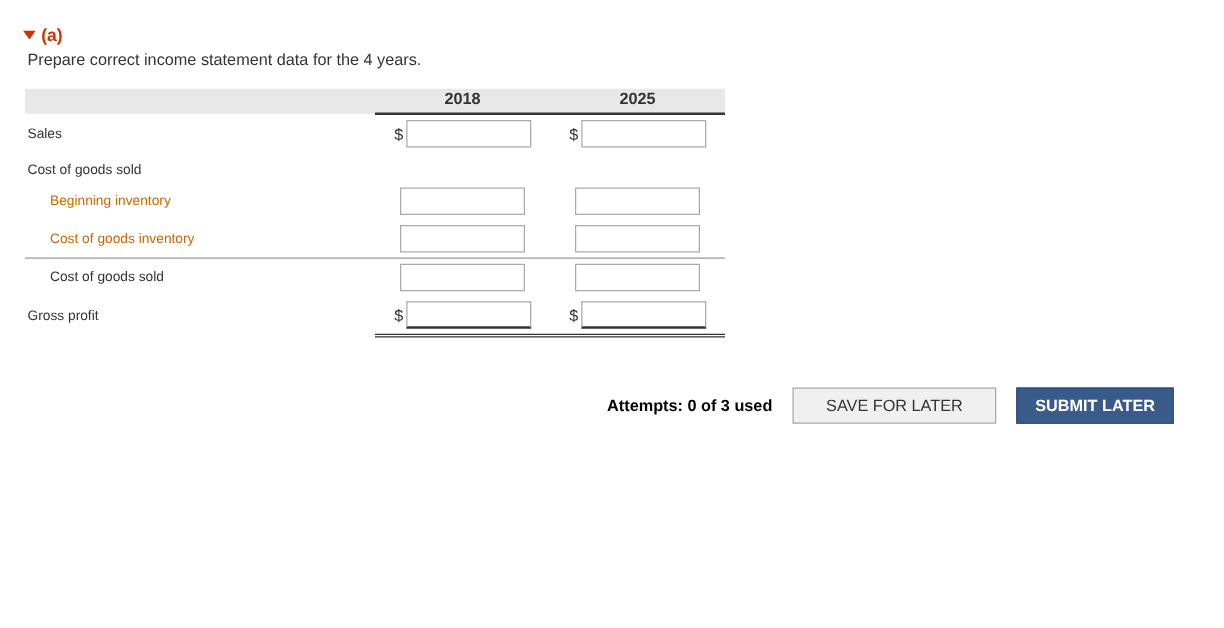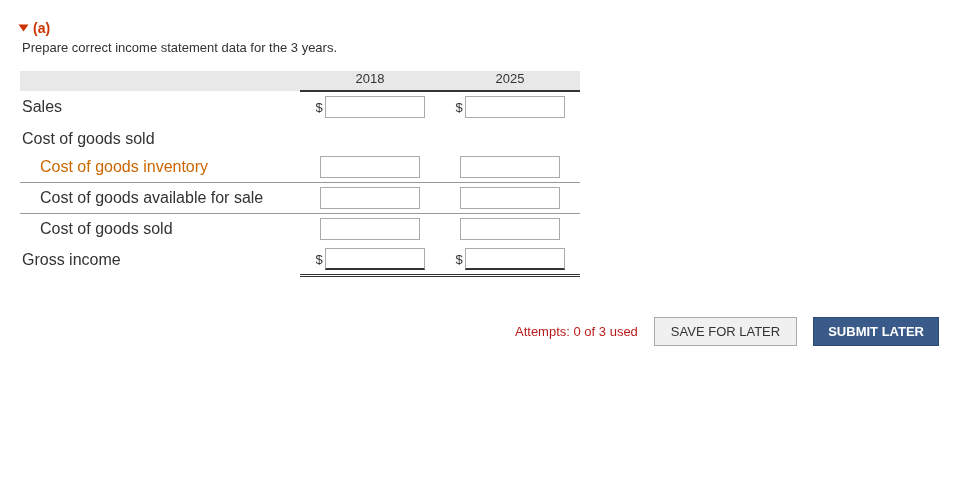--- a/index.html
+++ b/index.html
@@ -55,21 +55,21 @@
     .income-table .col-2018 {
       width: 140px;
       text-align: center;
     }
     .income-table .col-2019 {
       width: 140px;
       text-align: center;
     }
 
     .year-header-row th {
-      font-weight: normal;
+      font-weight: bold;
       font-size: 13px;
       padding-bottom: 4px;
       border-bottom: 2px solid #333;
       text-align: center;
     }
     .year-header-row th.col-label {
       border-bottom: none;
       background: #e8e8e8;
     }
     .year-header-row th.col-2018 {
@@ -82,21 +82,21 @@
     .header-bg {
       background: #e8e8e8;
     }
 
     .income-table tr td {
       padding: 4px 2px;
       vertical-align: middle;
     }
 
     .row-label {
-      font-size: 16px;
+      font-size: 11px;
       color: #333;
     }
 
     .row-label.section-header {
       font-weight: normal;
       padding-top: 8px;
     }
 
     .row-label.indented {
       padding-left: 20px;
@@ -150,26 +150,26 @@
       display: flex;
       justify-content: flex-end;
       align-items: center;
       gap: 16px;
       margin-top: 40px;
       padding-right: 20px;
     }
 
     .attempts-text {
       font-size: 13px;
-      font-weight: normal;
-      color: #b91c1c;
+      font-weight: bold;
+      color: #000000;
     }
 
     .save-btn {
-      padding: 6px 16px;
+      padding: 6px 26px;
       font-size: 13px;
       background: #f0f0f0;
       border: 1px solid #aaa;
       cursor: pointer;
       color: #333;
     }
 
     .submit-btn {
       padding: 6px 14px;
       font-size: 13px;
@@ -190,21 +190,21 @@
     }
   </style>
 </head>
 <body>
 
 <div class="header-section">
   <div class="part-label">
     <span class="triangle-icon"></span>
     <span>(a)</span>
   </div>
-  <div class="instructions">Prepare correct income statement data for the 3 years.</div>
+  <div class="instructions">Prepare correct income statement data for the 4 years.</div>
 </div>
 
 <table class="income-table">
   <colgroup>
     <col class="col-label">
     <col class="col-2018">
     <col class="col-2019">
   </colgroup>
   <thead>
     <tr class="year-header-row">
@@ -230,54 +230,54 @@
         </div>
       </td>
     </tr>
 
     <tr>
       <td class="row-label section-header">Cost of goods sold</td>
       <td></td>
       <td></td>
     </tr>
 
+    <tr>
+      <td class="row-label indented">Beginning inventory</td>
+      <td class="input-cell">
+        <input type="text" class="plain-input" value="" style="">
+      </td>
+      <td class="input-cell">
+        <input type="text" class="plain-input" value="" style="">
+      </td>
+    </tr>
 
     <tr>
       <td class="row-label indented">Cost of goods inventory</td>
       <td class="input-cell">
         <input type="text" class="plain-input" value="" style="">
       </td>
       <td class="input-cell">
         <input type="text" class="plain-input" value="" style="">
       </td>
     </tr>
 
-    <tr class="border-top-row">
-      <td class="row-label indented-normal">Cost of goods available for sale</td>
-      <td class="input-cell">
-        <input type="text" class="plain-input" value="" style="">
-      </td>
-      <td class="input-cell">
-        <input type="text" class="plain-input" value="" style="">
-      </td>
-    </tr>
 
 
     <tr class="cost-sold-result">
       <td class="row-label indented-normal">Cost of goods sold</td>
       <td class="input-cell">
         <input type="text" class="plain-input" value="" style="">
       </td>
       <td class="input-cell">
         <input type="text" class="plain-input" value="" style="">
       </td>
     </tr>
 
     <tr class="gross-profit-row">
-      <td class="row-label">Gross income</td>
+      <td class="row-label">Gross profit</td>
       <td class="input-cell" style="border-bottom: 3px double #333;">
         <div class="input-wrapper">
           <span class="dollar-sign">$</span>
           <input type="text" value="" style="border-bottom: 2px solid rgb(51, 51, 51);">
         </div>
       </td>
       <td class="input-cell" style="border-bottom: 3px double #333;">
         <div class="input-wrapper">
           <span class="dollar-sign">$</span>
           <input type="text" value="" style="border-bottom: 2px solid rgb(51, 51, 51);">

